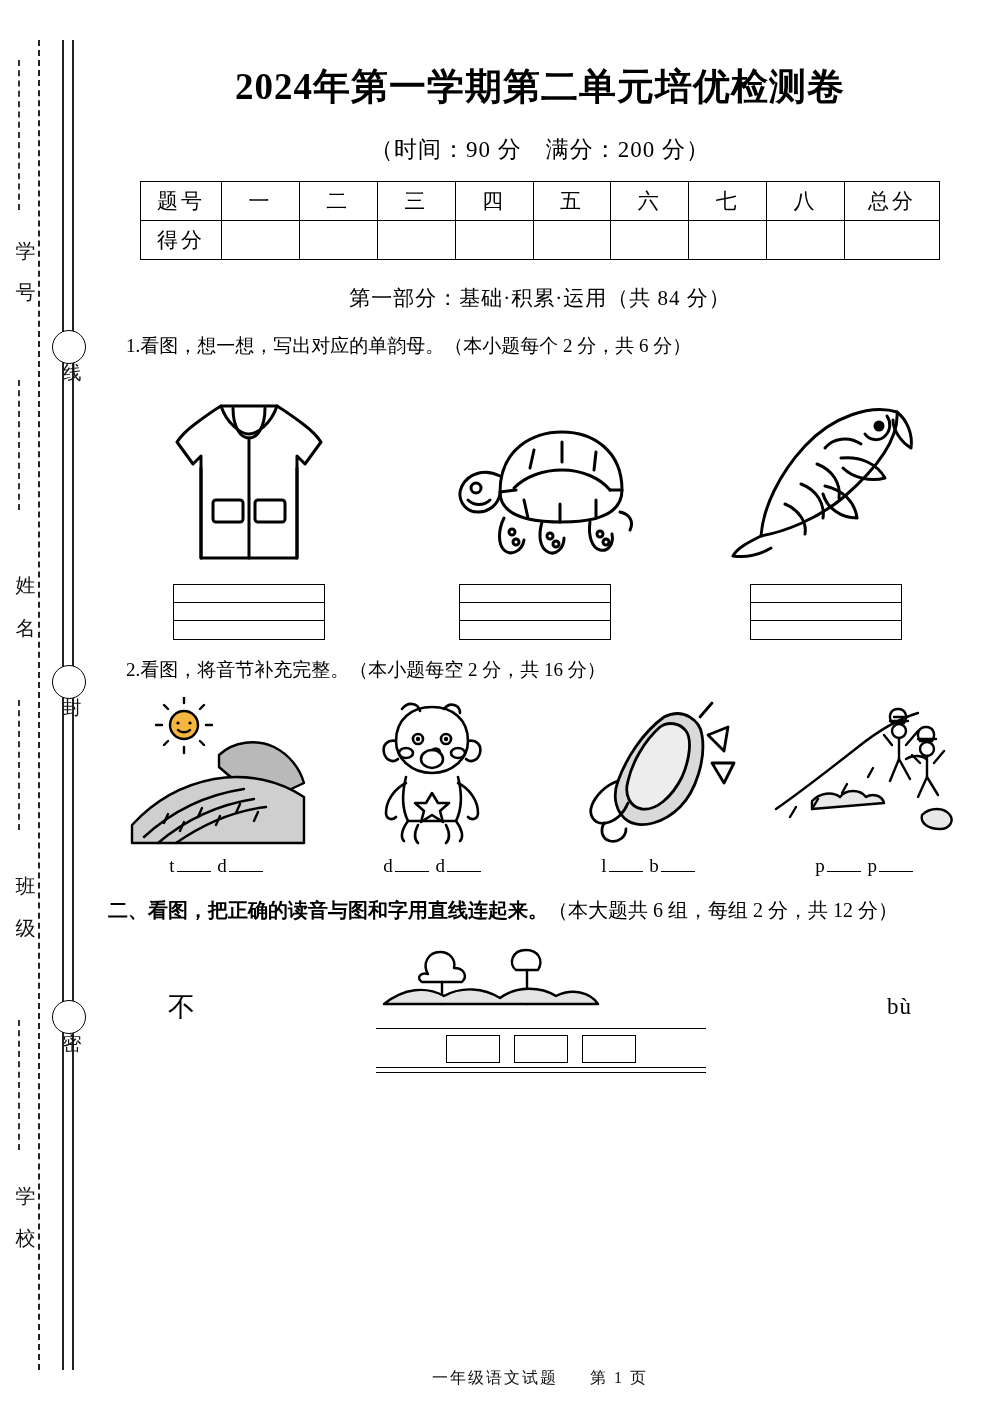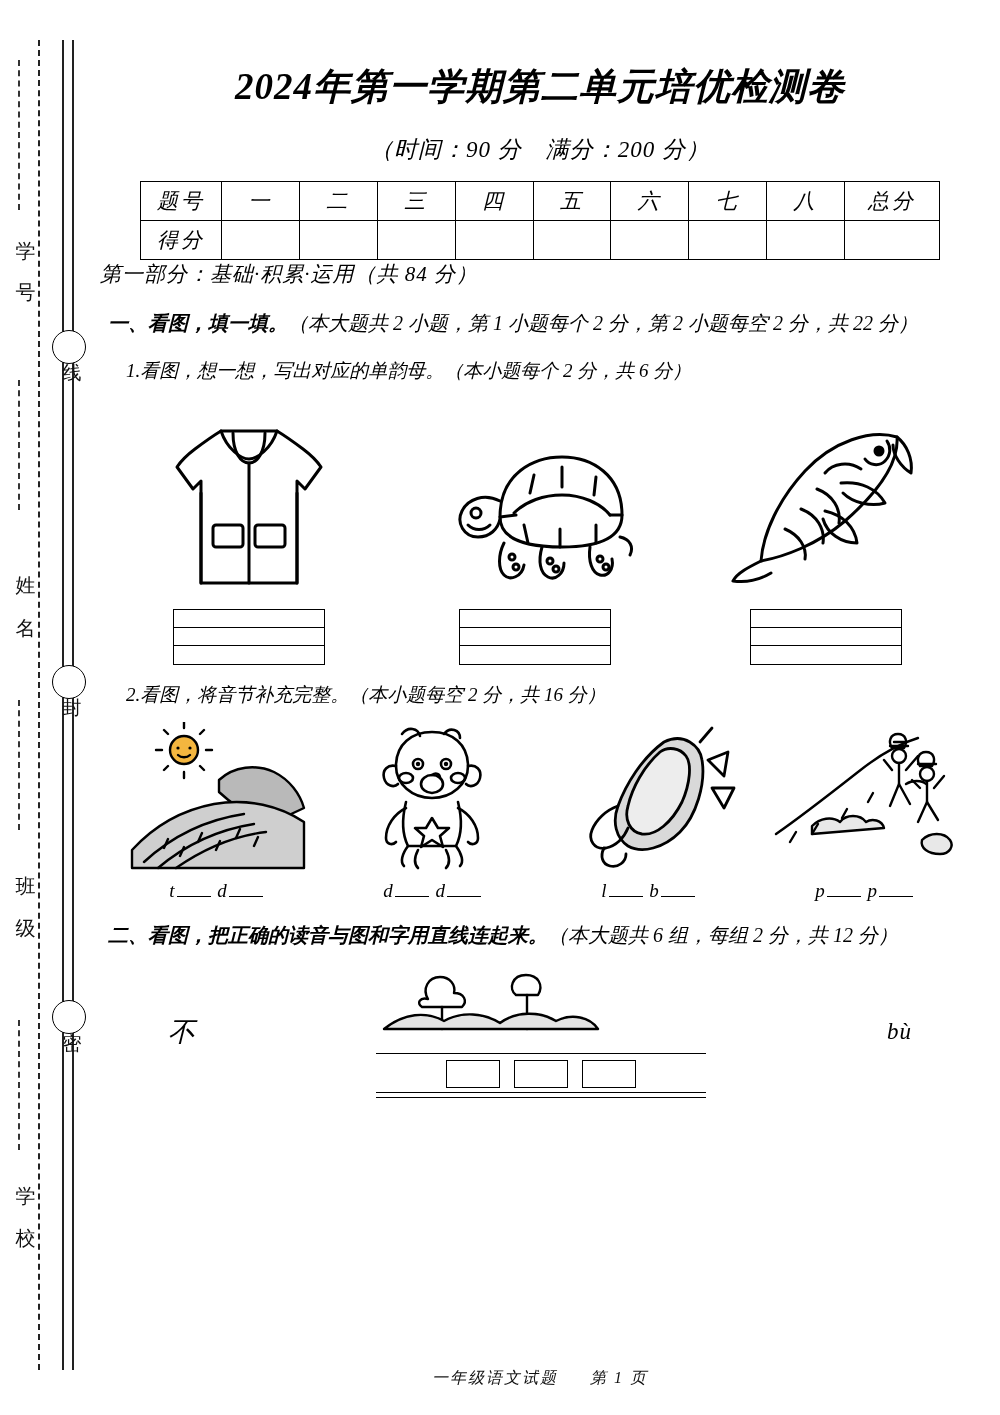--- a/index.html
+++ b/index.html
@@ -68,21 +68,21 @@
     position: absolute;
     left: 18px;
     width: 0;
     border-left: 2px dashed #333;
   }
 
   
   .sheet {
     position: absolute;
     left: 100px; top: 0;
-    width: 880px; height: 1415px; font-style: italic;
+    width: 880px; height: 1415px;
   }
 
   .title {
     text-align: center;
     font-size: 37px;
     font-weight: bold;
     letter-spacing: 1px;
     margin-top: 62px;
     font-family: "Liberation Serif", "DejaVu Serif", serif;
   }
@@ -118,22 +118,23 @@
     letter-spacing: 3px;
   }
   table.score-table td.head {
     width: 78px;
   }
   table.score-table td.total {
     width: 92px;
   }
 
   .part-head {
-    text-align: left;
+    text-align: center;
     font-size: 21px;
+    margin-top: 24px;
     letter-spacing: 1px;
   }
 
   .q-block { margin-top: 18px; padding: 0 8px; }
   .q-title {
     font-size: 20px;
     line-height: 1.75;
     text-align: justify;
   }
   .q-title b { font-weight: bold; }
@@ -277,23 +278,20 @@
         <td></td>
         <td class="total"></td>
       </tr>
     </tbody>
       </table>
   </div>
 
   <div class="part-head">第一部分：基础·积累·运用（共 84 分）</div>
 
   <div class="q-block">
-    <div class="q-title">
-      <b>一、看图，填一填。</b><span>（本大题共 2 小题，第 1 小题每个 2 分，第 2 小题每空 2 分，共 22 分）</span>
-    </div>
 
     <div class="q-sub">1.看图，想一想，写出对应的单韵母。（本小题每个 2 分，共 6 分）</div>
 
     <div class="pic-row">
 
       <div class="pic-cell">
         <svg width="200" height="200" viewBox="0 0 200 200">
           <g fill="none" stroke="#000" stroke-width="3" stroke-linejoin="round" stroke-linecap="round">
             <path d="M72 34 C72 34 62 40 46 52 C34 61 28 70 28 70 L44 92 L52 84 L52 186 L148 186 L148 84 L156 92 L172 70 C172 70 166 61 154 52 C138 40 128 34 128 34 Z"></path>
             <path d="M72 34 C78 52 92 62 100 62 C108 62 122 52 128 34"></path>

